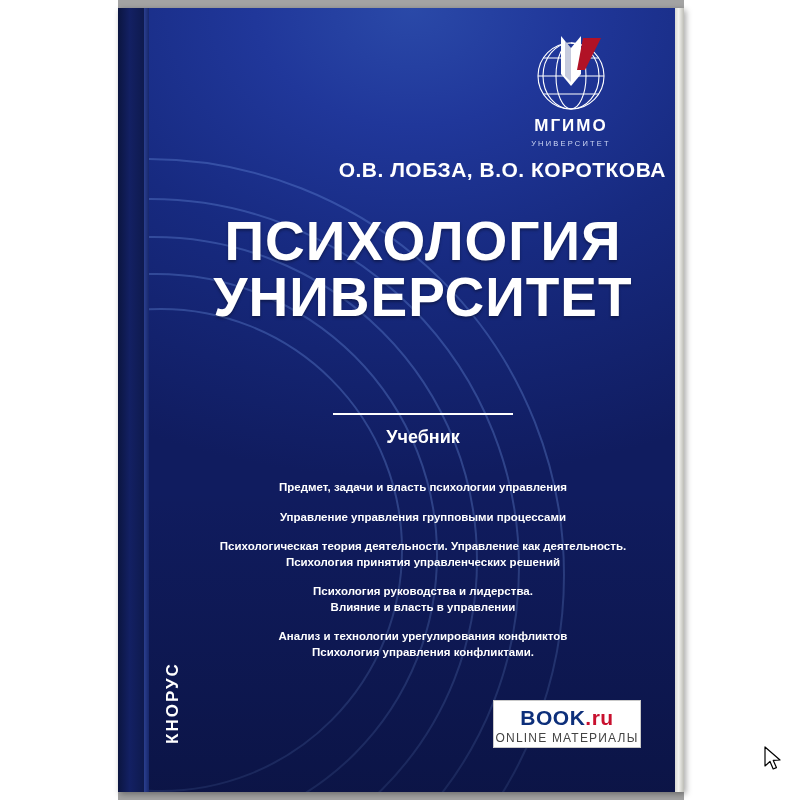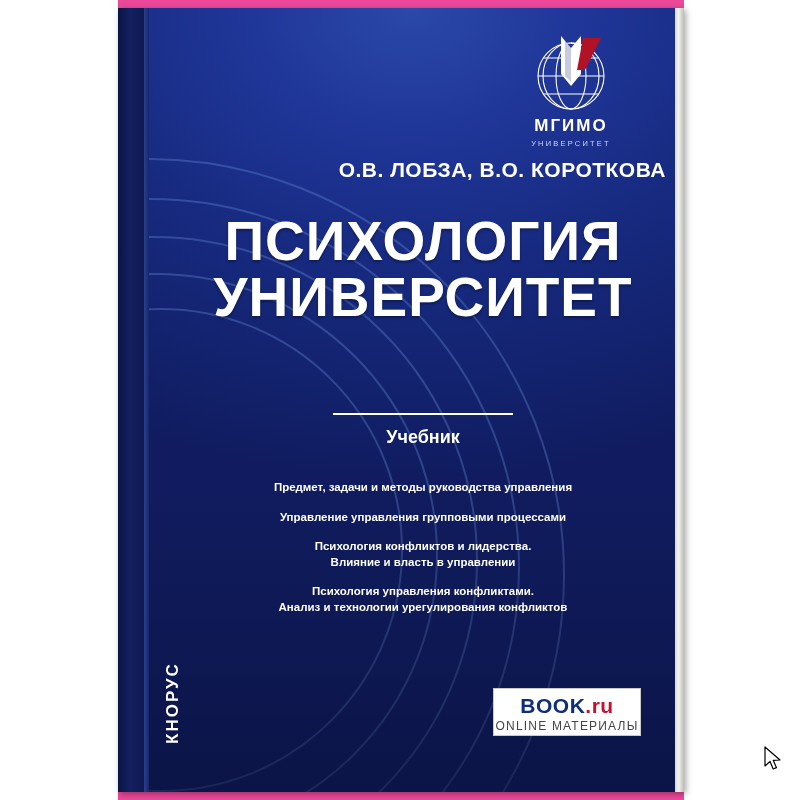--- a/index.html
+++ b/index.html
@@ -11,21 +11,21 @@
     width: 800px;
     height: 800px;
     font-family: "Liberation Sans", sans-serif;
     overflow: hidden;
   }
 
   #page {
     position: relative;
     width: 800px;
     height: 800px;
-    background: #ec4899;
+    background: #a3a3a3;
   }
 
   
   .book {
     position: absolute;
     left: 118px;
     top: 8px;
     width: 566px;
     height: 784px;
     background: #1b2f7a;
@@ -195,21 +195,21 @@
     letter-spacing: 2px;
     transform: rotate(-90deg);
     transform-origin: left bottom;
     white-space: nowrap;
   }
 
   
   .badge {
     position: absolute;
     right: 34px;
-    bottom: 56px;
+    bottom: 44px;
     width: 148px;
     height: 48px;
     background: #ffffff;
     border: 1px solid #c9c9c9;
     text-align: center;
     padding-top: 5px;
     box-sizing: border-box;
   }
   .badge .b1 {
     font-size: 21px;
@@ -293,32 +293,36 @@
         <span class="line2">УНИВЕРСИТЕТ</span>
       </div>
 
       <div class="subtitle-wrap">
         <div class="rule"></div>
         <div class="subtitle">Учебник</div>
       </div>
 
       <div class="toc">
         <div class="entry">
-          <span>Предмет, задачи и методы руководства управления</span>
+          <span>Предмет, задачи и власть психологии управления</span>
         </div>
         <div class="entry">
           <span>Управление управления групповыми процессами</span>
         </div>
         <div class="entry">
-          <span>Психология конфликтов и лидерства.</span>
+          <span>Психологическая теория деятельности. Управление как деятельность.</span>
+          <span>Психология принятия управленческих решений</span>
+        </div>
+        <div class="entry">
+          <span>Психология руководства и лидерства.</span>
           <span>Влияние и власть в управлении</span>
         </div>
         <div class="entry">
+          <span>Анализ и технологии урегулирования конфликтов</span>
           <span>Психология управления конфликтами.</span>
-          <span>Анализ и технологии урегулирования конфликтов</span>
         </div>
       </div>
 
       <div class="publisher">КНОРУС</div>
 
       <div class="badge">
         <div class="b1">
           <span>BOOK</span><span class="ru">.ru</span>
         </div>
         <div class="b2">ONLINE МАТЕРИАЛЫ</div>

